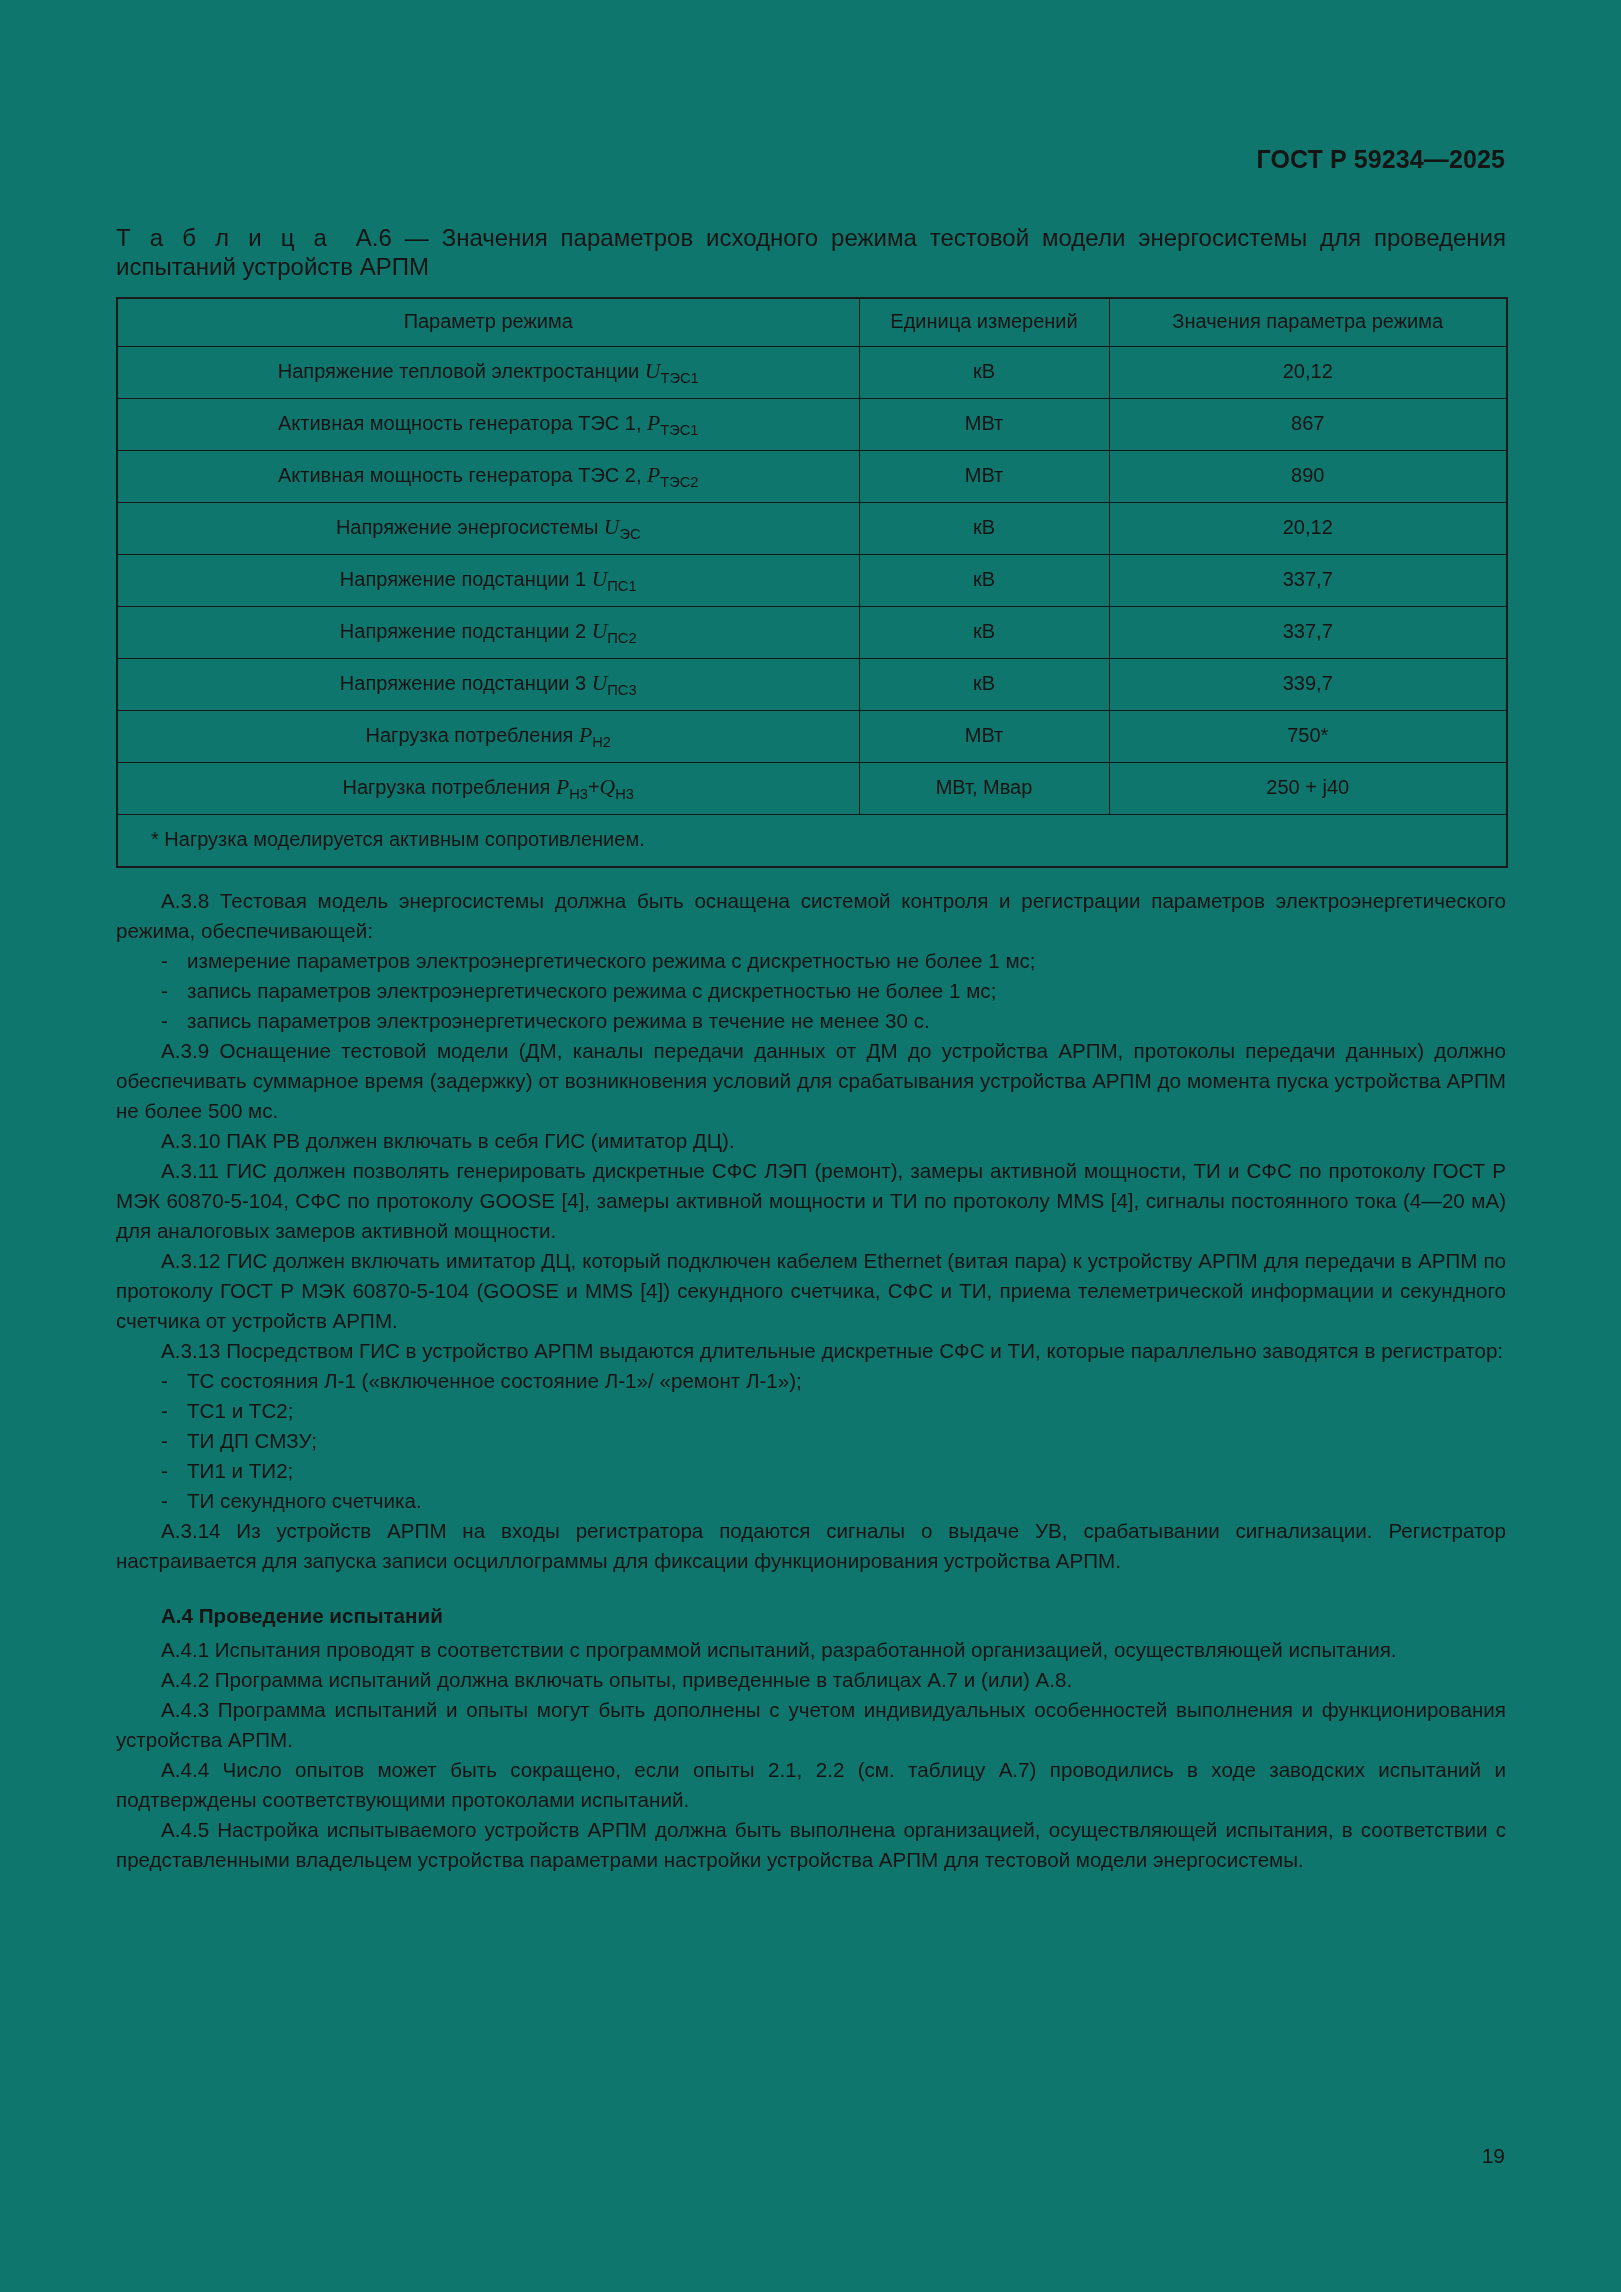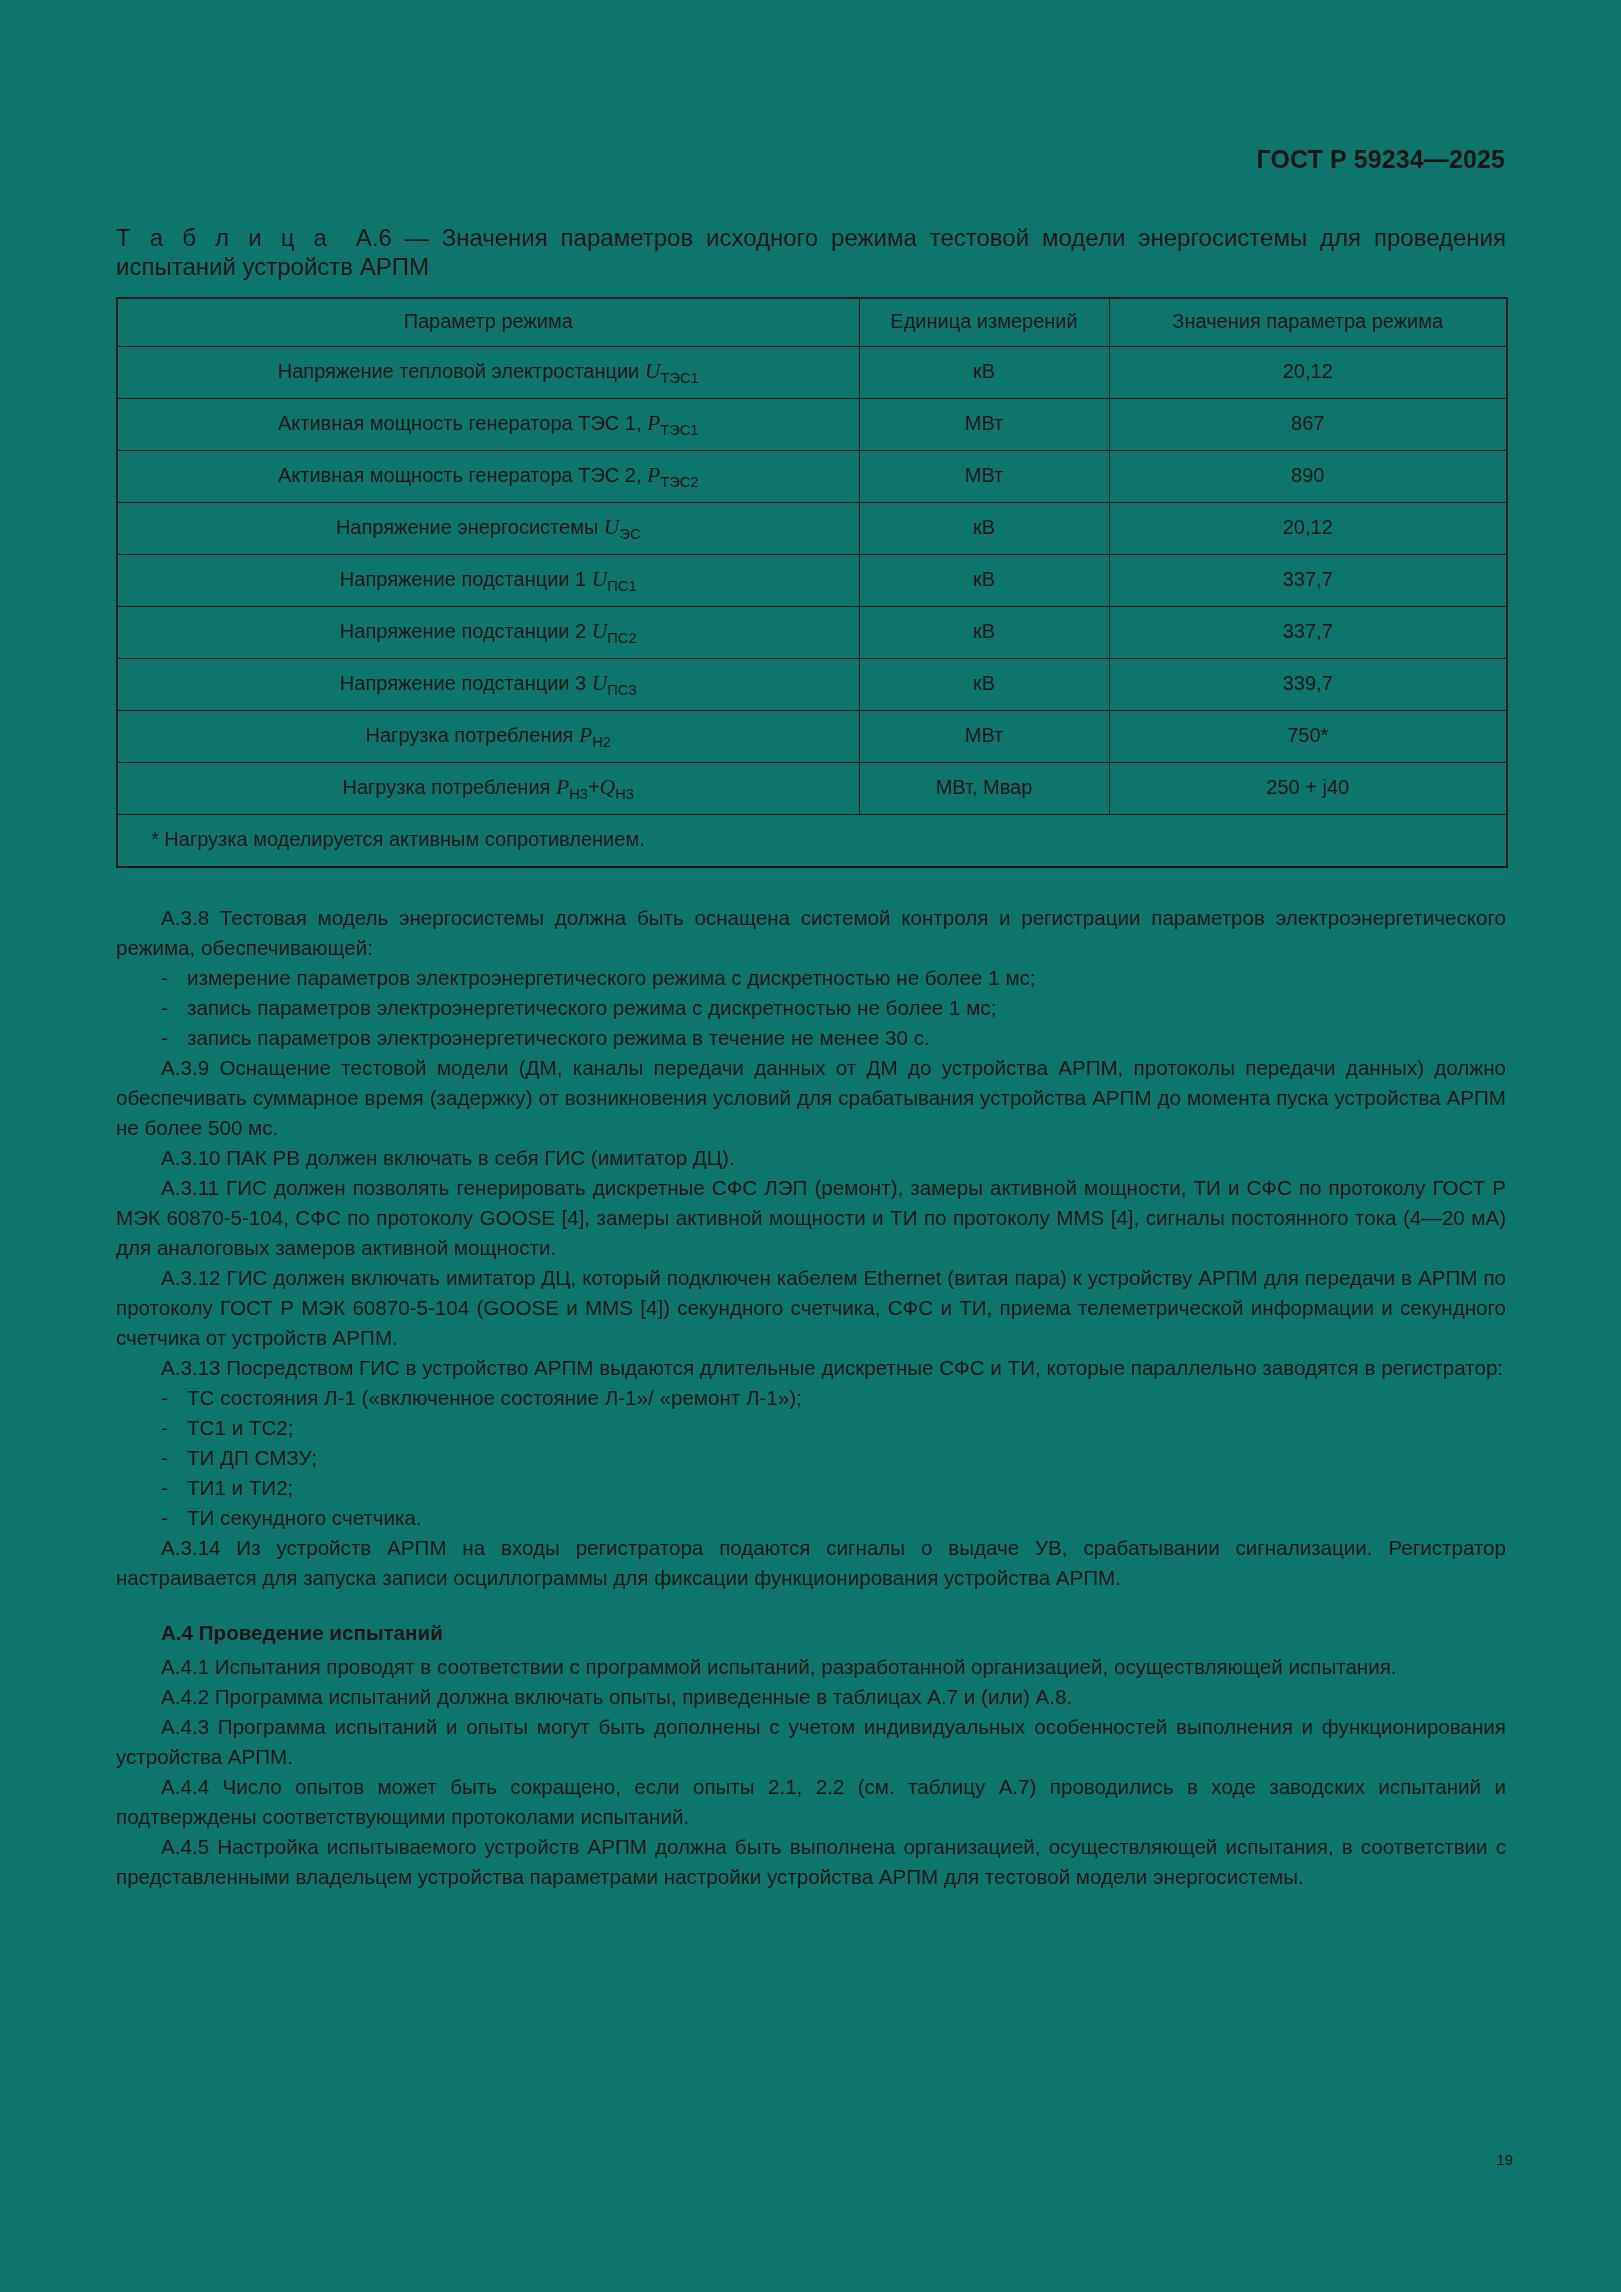--- a/index.html
+++ b/index.html
@@ -96,21 +96,21 @@
   sub {
     font-size: 0.68em;
     font-style: normal;
     font-family: "Liberation Sans", sans-serif;
     vertical-align: -0.32em;
     line-height: 0;
   }
 
   
   .body-text {
-    margin-top: 35px;
+    margin-top: 18px;
   }
   p.para {
     margin: 0;
     font-size: 20.6px;
     line-height: 30px;
     text-align: justify;
     text-indent: 45px;
   }
 
   ul.dashlist {
@@ -134,23 +134,23 @@
     font-size: 20.6px;
     line-height: 30px;
     font-weight: bold;
     margin: 25.5px 0 3.9px 0;
     text-indent: 45px;
   }
 
   
   .folio {
     position: absolute;
-    right: 108px;
+    right: 116px;
     bottom: 125px;
-    font-size: 15px;
+    font-size: 21px;
   }
 </style>
 </head>
 <body>
 
 <div class="page">
 
   <div class="running-head">ГОСТ Р 59234—2025</div>
 
   <div class="content">

